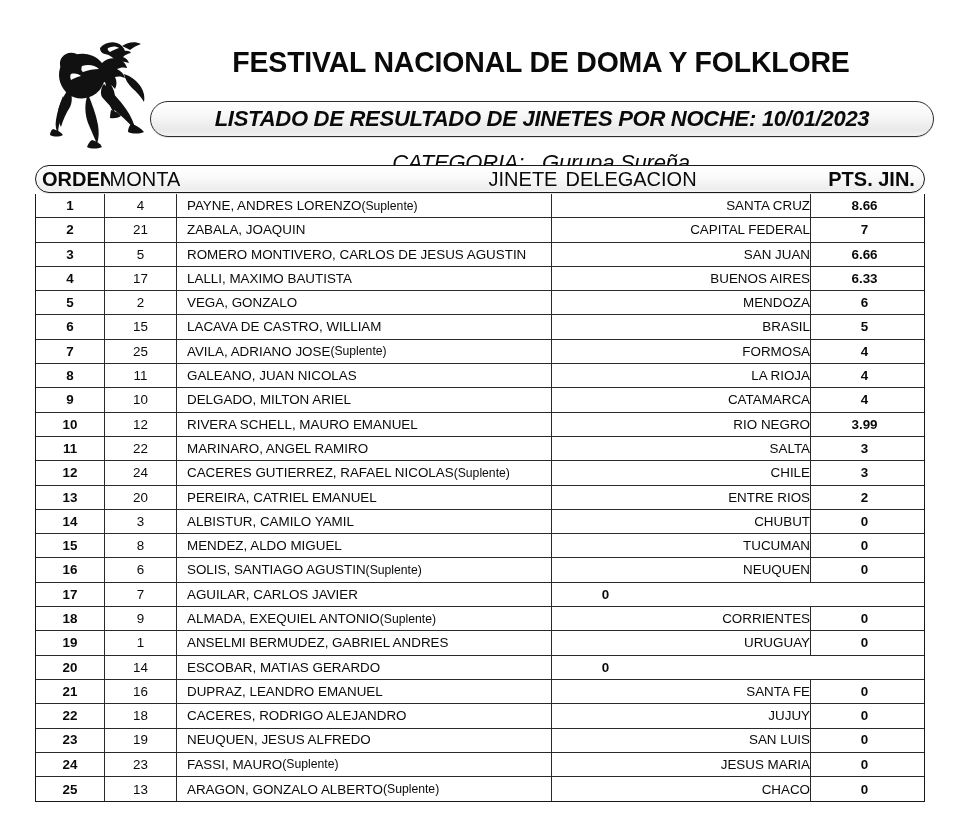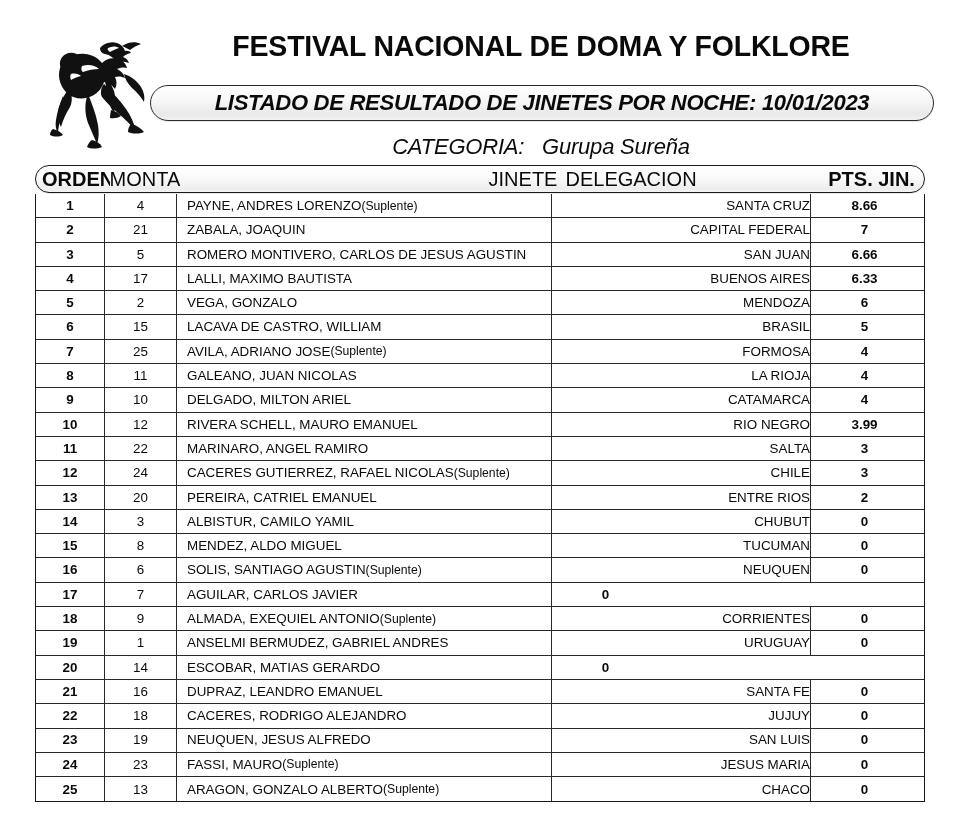--- a/index.html
+++ b/index.html
@@ -28,21 +28,21 @@
     top: 24px;
     width: 112px;
     height: 126px;
   }
   .logo svg { display: block; width: 100%; height: 100%; }
 
   .title-block {
     position: absolute;
     left: 150px;
     right: 28px;
-    top: 0;
+    top: 16px;
     height: 160px;
   }
 
   .main-title {
     text-align: center;
     font-size: 29.5px;
     font-weight: bold;
     letter-spacing: -0.2px;
     line-height: 1;
     padding-top: 31px;

